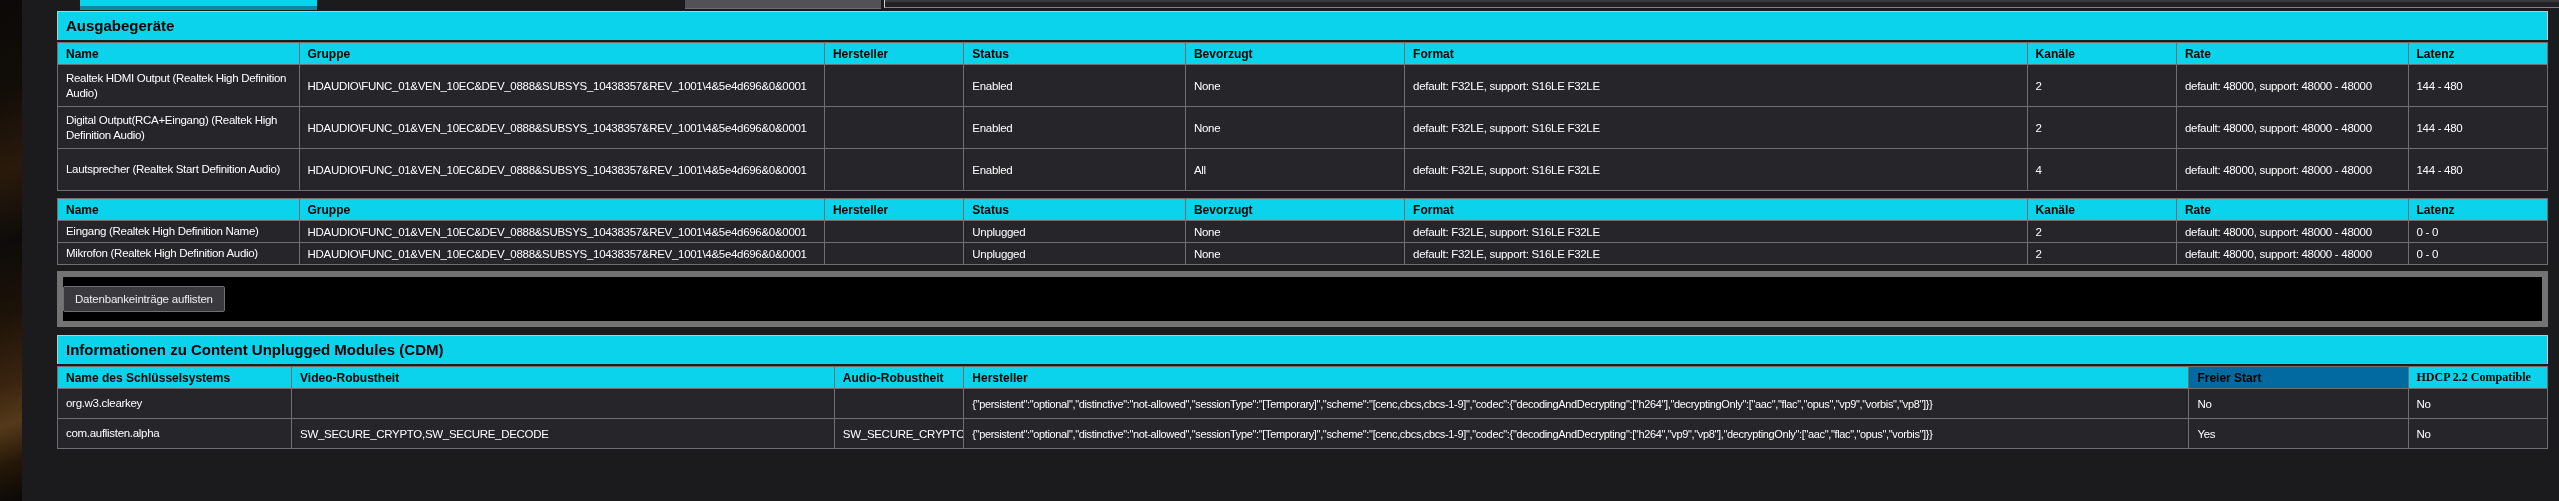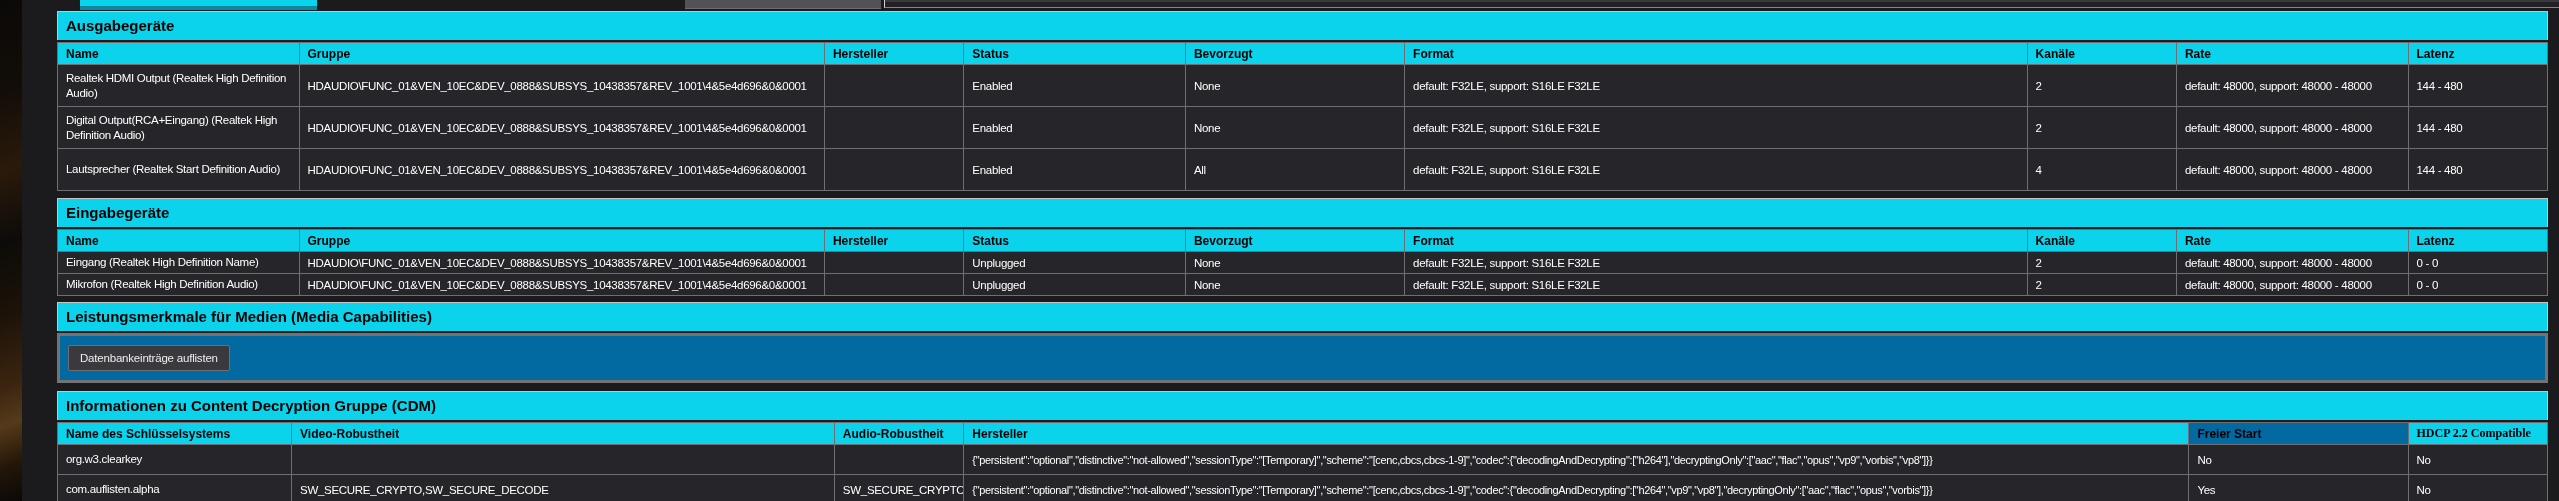--- a/index.html
+++ b/index.html
@@ -61,22 +61,22 @@
     padding:3px 8px;border:1px solid #6e6e73;
     white-space:nowrap;overflow:hidden;vertical-align:middle;
   }
   td:first-child{white-space:normal;line-height:15px;}
   .tbl-output tbody td{height:35px;}
   .tbl-input tbody td{height:15px;}
   .tbl-cdm tbody td{height:23px;}
   .funktionen{font-size:11px;letter-spacing:-0.35px;}
   
   .panel{
-    border:3px solid #737373;background:#0369a1;
-    padding:9px 8px;height:26px;
+    border:6px solid #737373;background:#000000;
+    padding:9px 0;height:26px;
   }
   .panel button{
     background:#3a3a3e;color:#ededee;
     border:1px solid #6e6e73;border-radius:2px;
     font-family:"Liberation Sans", sans-serif;
     font-size:11.5px;letter-spacing:-0.2px;
     padding:5px 11px;height:26px;cursor:pointer;
   }
 </style>
 </head>
@@ -151,21 +151,20 @@
             <td>default: F32LE, support: S16LE F32LE</td>
             <td>4</td>
             <td>default: 48000, support: 48000 - 48000</td>
             <td>144 - 480</td>
           </tr>
         </tbody>
       </table>
   </section>
 
   <section class="sec-input">
-    <div class="band" style="background: rgb(11, 211, 236);">Eingabegeräte</div>
     <table class="tbl-input">
         <colgroup>
           <col style="width: 9.7%;">
           <col style="width: 21.1%;">
           <col style="width: 5.6%;">
           <col style="width: 8.9%;">
           <col style="width: 8.8%;">
           <col style="width: 25%;">
           <col style="width: 6%;">
           <col style="width: 9.3%;">
@@ -205,28 +204,27 @@
             <td>default: F32LE, support: S16LE F32LE</td>
             <td>2</td>
             <td>default: 48000, support: 48000 - 48000</td>
             <td>0 - 0</td>
           </tr>
         </tbody>
       </table>
   </section>
 
   <section class="sec-mediacaps">
-    <div class="band" style="background: rgb(11, 211, 236);">Leistungsmerkmale für Medien (Media Capabilities)</div>
     <div class="panel">
       <button>Datenbankeinträge auflisten</button>
     </div>
   </section>
 
   <section class="sec-cdm">
-    <div class="band" style="background: rgb(11, 211, 236);">Informationen zu Content Decryption Gruppe (CDM)</div>
+    <div class="band" style="background: rgb(11, 211, 236);">Informationen zu Content Unplugged Modules (CDM)</div>
     <table class="tbl-cdm">
         <colgroup>
           <col style="width: 9.4%;">
           <col style="width: 21.8%;">
           <col style="width: 5.2%;">
           <col style="width: 49.2%;">
           <col style="width: 8.8%;">
           <col style="width: 5.6%;">
         </colgroup>
         <thead>

